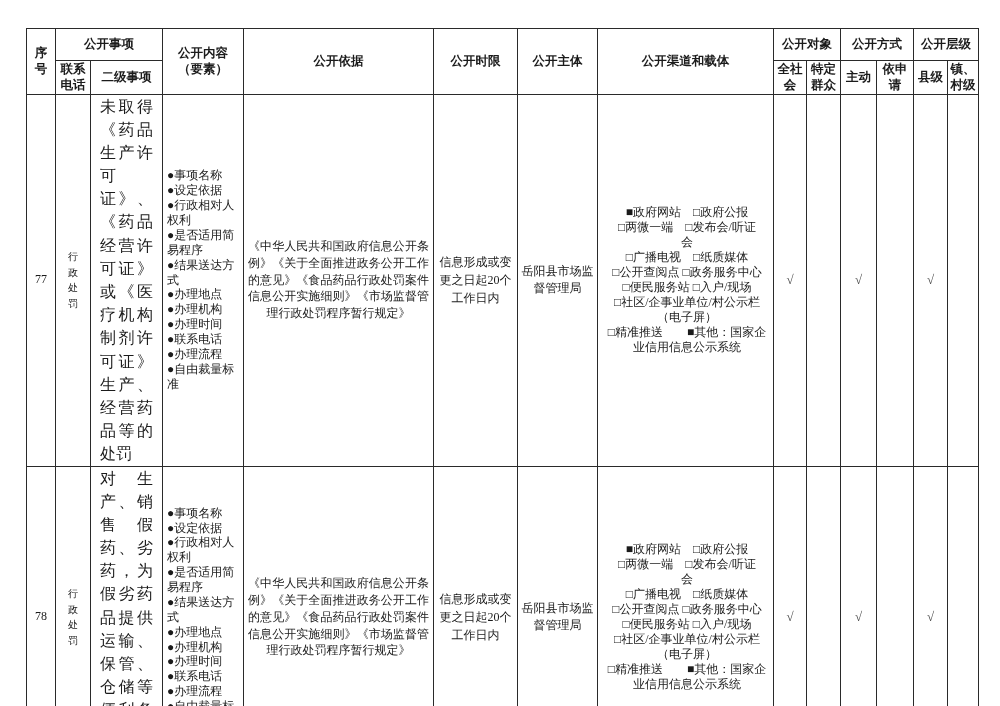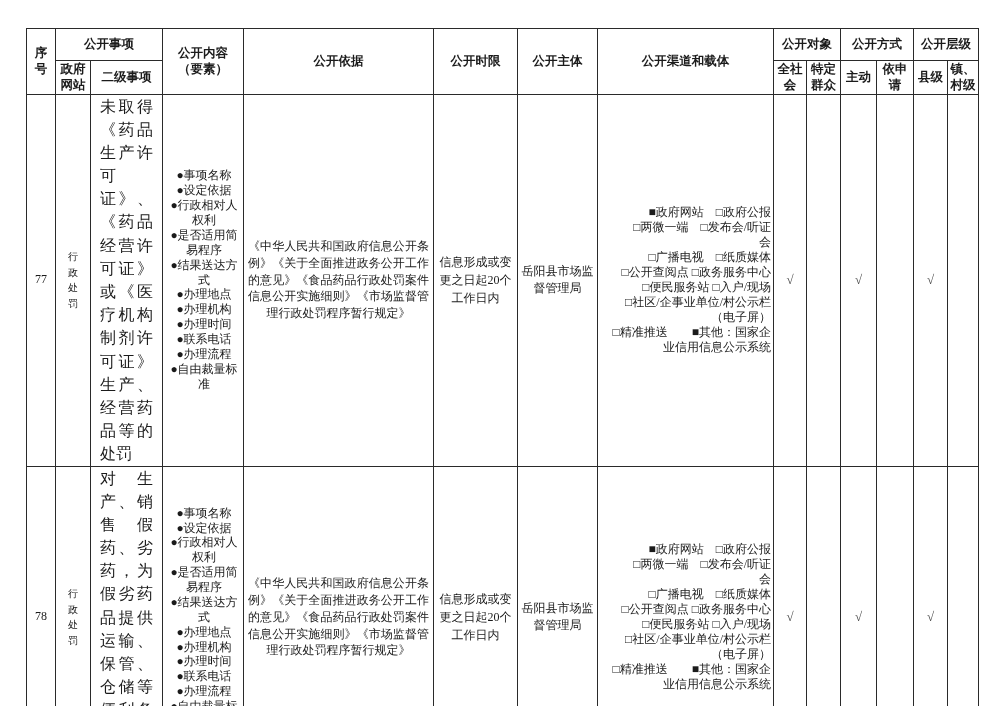--- a/index.html
+++ b/index.html
@@ -20,25 +20,25 @@
   thead th{font-weight:bold;font-size:12.5px;line-height:1.3;padding:0 1px;}
   tbody td{font-size:12px;line-height:1.3;}
   tr.hrow1 th{height:31px;}
   tr.hrow2 th{height:32px;}
   tr.row-a td{height:232px;}
   tr.row-b td{height:229px;}
   .vnarrow{width:1.05em;margin:0 auto;line-height:1.3;}
   .vtext{width:1.05em;margin:0 auto;line-height:1.55;font-size:10px;}
   .c-serial{font-size:12px;}
   .c-level2{padding:0 9px;text-align:justify;line-height:1.45;font-size:16px;}
-  .c-content{text-align:center;padding:2px 2px 2px 4px;line-height:1.24;}
+  .c-content{text-align:left;padding:2px 2px 2px 4px;line-height:1.24;}
   .c-basis{padding:0 4px;text-align:justify;text-align-last:center;line-height:1.4;}
   .c-time{padding:0 2px;line-height:1.5;margin-top:32px;}
   .c-subject{padding:10px 2px;line-height:1.45;}
-  .c-channels{text-align:right;padding:0 2px 0 5px;line-height:1.25;}
+  .c-channels{text-align:center;padding:0 2px 0 5px;line-height:1.25;}
   .c-check{font-size:13px;color:#4a4a4a;}
 </style>
 </head>
 <body>
 
 <div class="sheet">
   <table>
     <colgroup>
       <col style="width:29px">
         <col style="width:35px">
@@ -67,21 +67,21 @@
         </th>
         <th rowspan="2">公开依据</th>
         <th rowspan="2">公开时限</th>
         <th rowspan="2">公开主体</th>
         <th rowspan="2">公开渠道和载体</th>
         <th colspan="2">公开对象</th>
         <th colspan="2">公开方式</th>
         <th colspan="2">公开层级</th>
       </tr>
       <tr class="hrow2">
-        <th>政府网站</th>
+        <th>联系电话</th>
         <th>二级事项</th>
         <th>全社会</th>
         <th>特定群众</th>
         <th>主动</th>
         <th>依申请</th>
         <th>县级</th>
         <th>镇、村级</th>
       </tr>
     </thead>
     <tbody>

